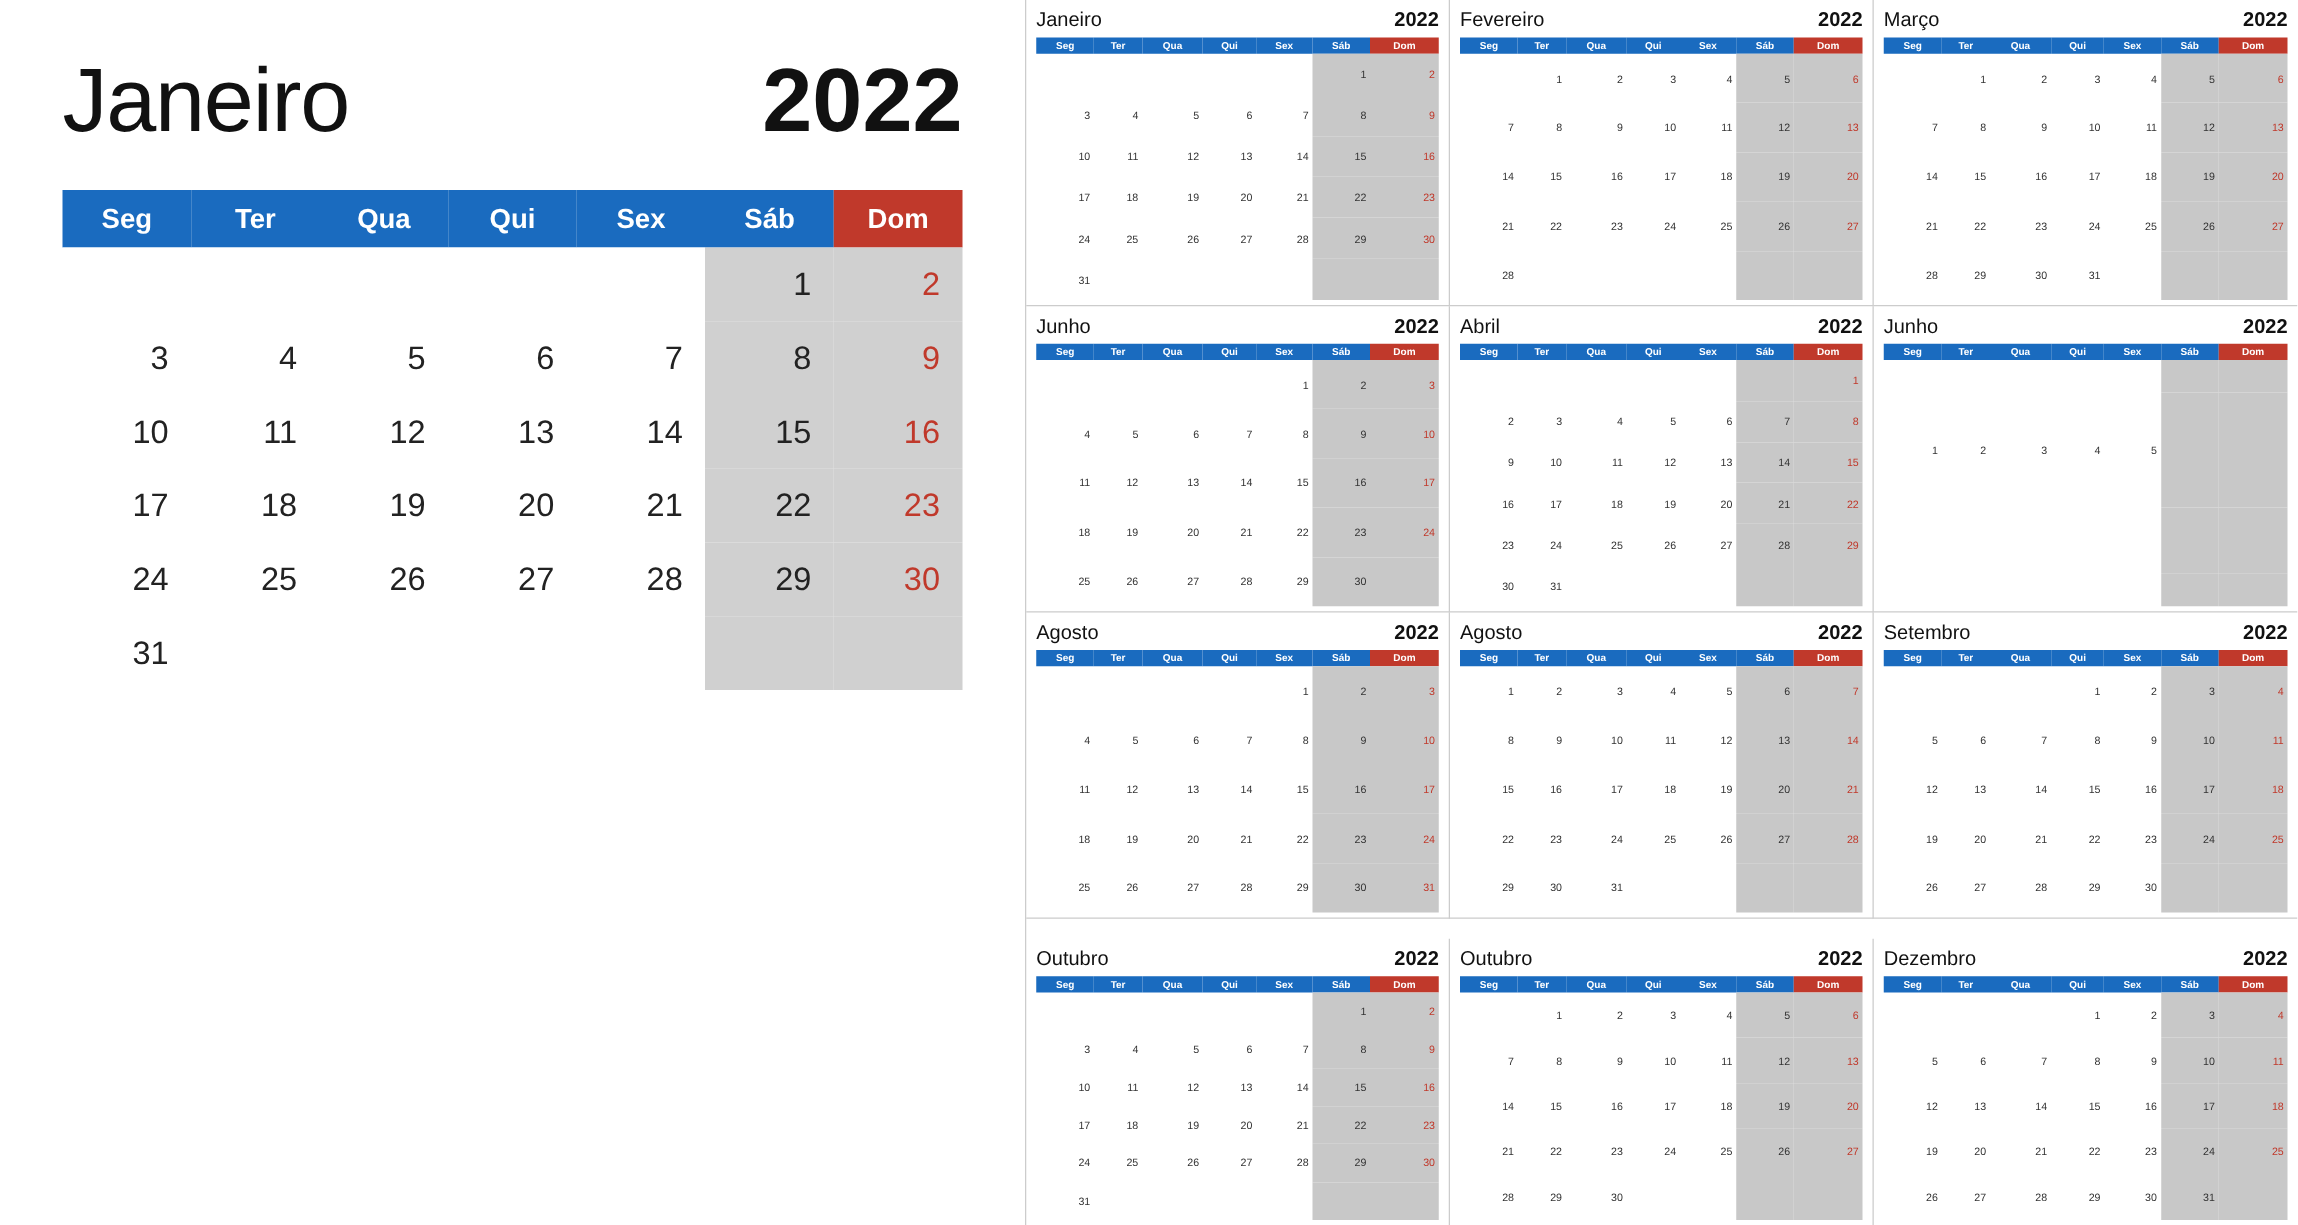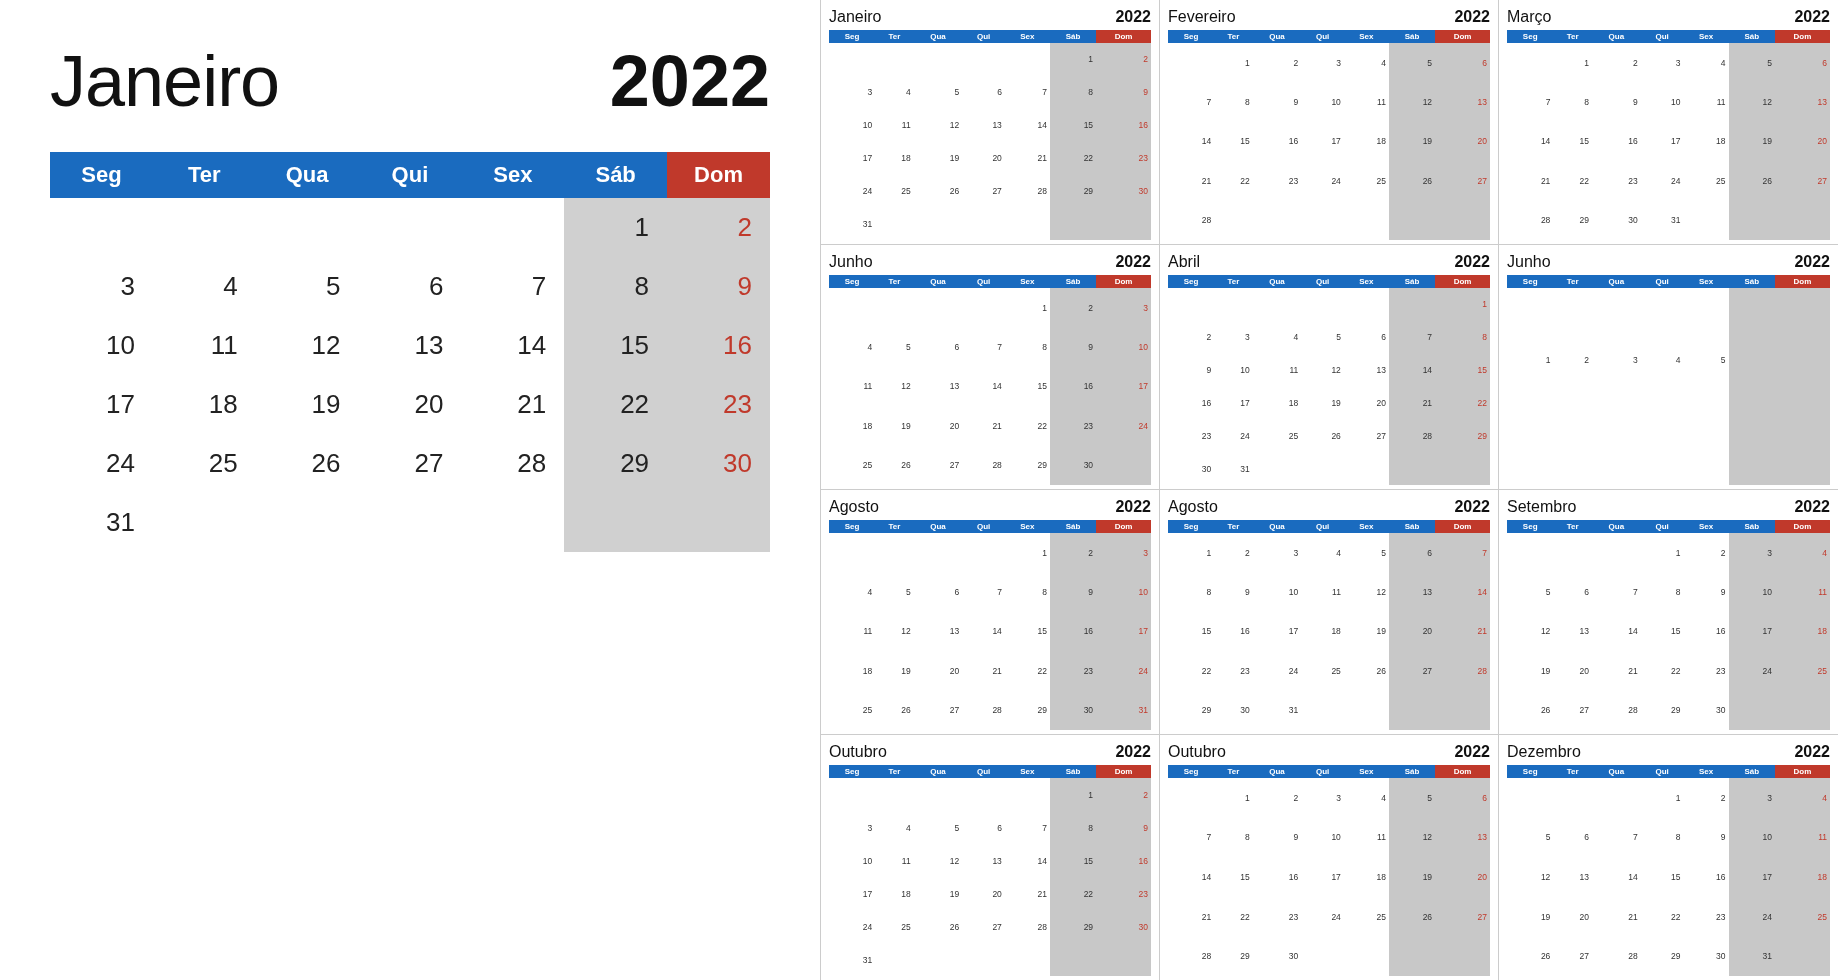--- a/index.html
+++ b/index.html
@@ -83,21 +83,21 @@
 
     .mini-month {
       border-right: 1px solid #ccc;
       border-bottom: 1px solid #ccc;
       padding: 8px 8px 4px 8px;
       display: flex;
       flex-direction: column;
     }
 
     .mini-month:nth-child(3n) { border-right: none; }
-    .mini-month:nth-child(n+10) { border-bottom: none; }
+    .mini-month:nth-child(n+10) { border-bottom: none; margin-top: 16px; }
 
     .mini-header {
       display: flex;
       justify-content: space-between;
       align-items: baseline;
       margin-bottom: 4px;
     }
 
     .mini-month-name {
       font-size: 16px;

